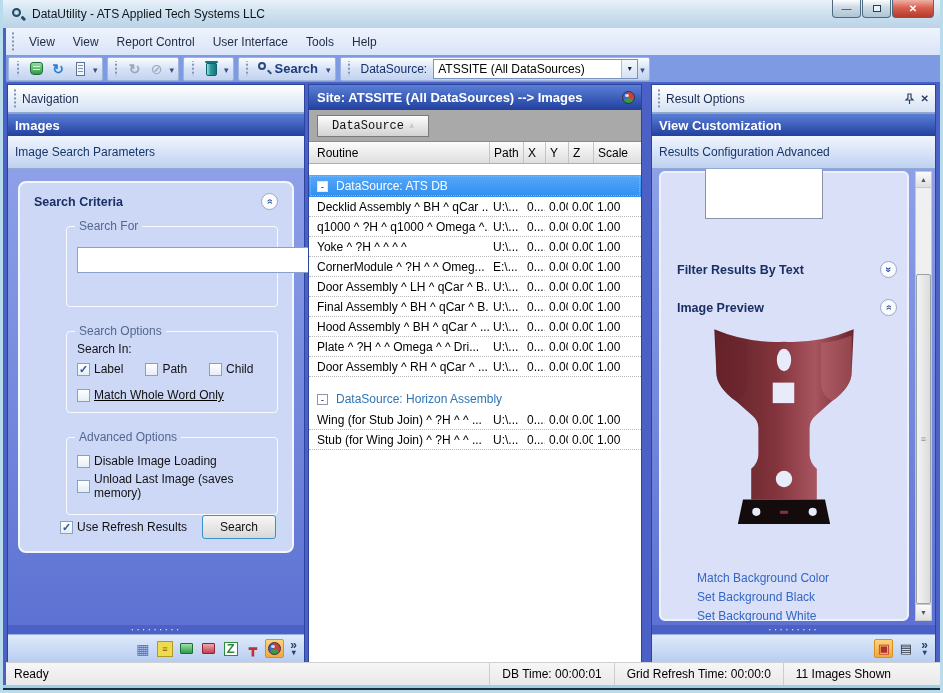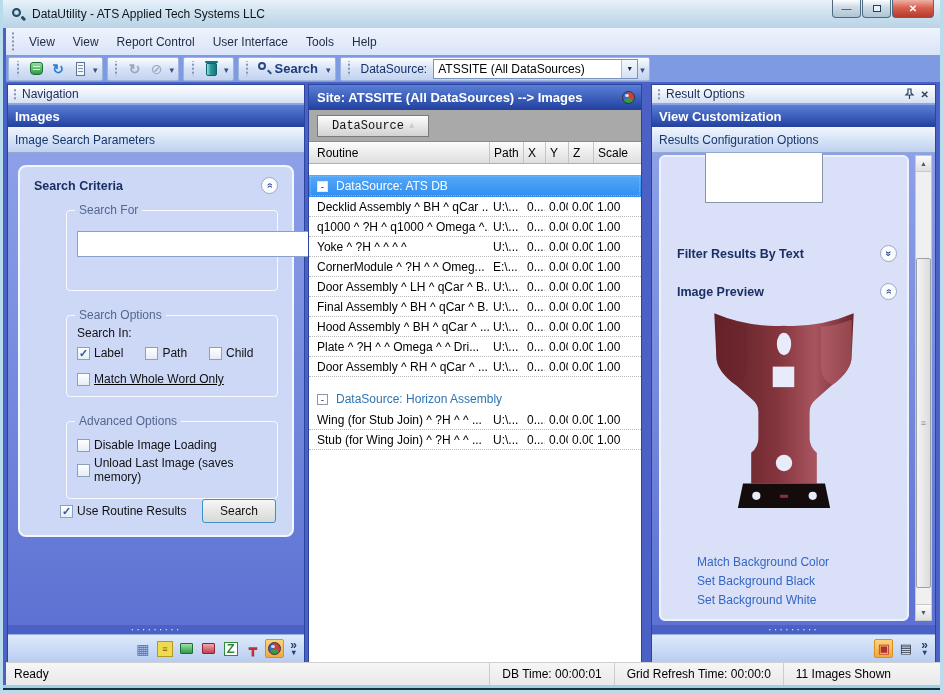--- a/index.html
+++ b/index.html
@@ -52,24 +52,24 @@
   .combo-text { flex:1; padding-left:4px; color:#000; white-space:nowrap; overflow:hidden; }
   .combo-btn { width:16px; height:100%; border-left:1px solid #aabcd8; background:linear-gradient(#f4f8fd,#d4e2f4); display:flex; align-items:center; justify-content:center; font-size:8px; color:#223; }
 
   
   .main { position:absolute; left:3px; top:82px; width:937px; height:583px; background:#4c61c5; }
   .panel { position:absolute; display:flex; flex-direction:column; border:1px solid #2a44a0; }
   .panel-left  { left:1px;  top:2px; width:298px; height:579px; }
   .panel-mid   { left:302px; top:2px; width:334px; height:579px; background:#fff; }
   .panel-right { left:645px; top:2px; width:285px; height:579px; }
 
-  .caption { height:19px; background:linear-gradient(#ffffff,#d4e1f3); display:flex; align-items:center; color:#1c2b55; border-bottom:1px solid #92a8cc; }
+  .caption { height:28px; background:linear-gradient(#ffffff,#d4e1f3); display:flex; align-items:center; color:#1c2b55; border-bottom:1px solid #92a8cc; }
   .blue-header { height:23px; background:linear-gradient(#5b7fd6,#2c4dab 80%,#24409c); color:#fff; font-weight:bold; font-size:13px;
     display:flex; align-items:center; padding-left:7px; border-top:1px solid #8aa2e2;text-align:right; }
-  .strip { height:26px; background:linear-gradient(#f1f6fe,#bed1f0); color:#16366e; display:flex; align-items:center; padding-left:7px; border-bottom:1px solid #93a9d2; }
+  .strip { height:33px; background:linear-gradient(#f1f6fe,#bed1f0); color:#16366e; display:flex; align-items:center; padding-left:7px; border-bottom:1px solid #93a9d2; }
   .pin-x { margin-left:auto; display:flex; align-items:center; gap:6px; padding-right:6px; color:#2c3e60; }
   .pin-x .x { font-size:10px; font-weight:bold; }
 
   .splitter { height:9px; display:flex; align-items:center; justify-content:center; color:#e6ebf8; font-size:11px; letter-spacing:2px; line-height:5px; }
   .dock-toolbar { height:28px; background:linear-gradient(#dfeafb,#b7cdf0); border-top:1px solid #98aedd;
     display:flex; align-items:center; justify-content:flex-end; padding-right:4px; gap:3px; }
   .tile { width:19px; height:19px; display:flex; align-items:center; justify-content:center; border-radius:2px; }
   .tile.hl { background:linear-gradient(#fcd37e,#f2a73d); border:1px solid #d89020; }
   .globe { width:13px; height:13px; border-radius:50%; border:1px solid #333;
     background:conic-gradient(#c94040 0 33%, #3a9a45 0 66%, #3a66c8 0 100%); position:relative; }
@@ -302,21 +302,21 @@
               <span class="checkbox"></span>
               <span class="cb-label">Unload Last Image (saves memory)</span>
             </div>
           </div>
 
           <div class="bottom-row">
             <span class="cb-row">
               <span class="checkbox checked">
                   <span class="mark">✓</span>
                 </span>
-              <span class="cb-label">Use Routine Results</span>
+              <span class="cb-label">Use Refresh Results</span>
             </span>
             <button class="search-btn">Search</button>
           </div>
         </div>
       </div>
 
       <div class="splitter">·········</div>
       <div class="dock-toolbar">
         <span class="tile">
             <span class="glyph-blue">▦</span>
@@ -470,21 +470,21 @@
         <span class="grip"></span>
         <span>Result Options</span>
         <span class="pin-x">
           <svg width="11" height="12" viewBox="0 0 11 12">
               <path d="M4,1 h3 v4 l2,2 h-7 l2,-2 z M5.5,7 v4" stroke="#2c3e60" stroke-width="1.2" fill="none"></path>
             </svg>
           <span class="x">✕</span>
         </span>
       </div>
       <div class="blue-header">View Customization</div>
-      <div class="strip">Results Configuration Options</div>
+      <div class="strip">Results Configuration Advanced</div>
 
       <div class="res-content">
         <div class="res-box">
           <div class="swatch-box"></div>
 
           <div class="section-row sec-preview">
             <span class="section-title">Image Preview</span>
             <span class="circle-btn">
                 <span class="chev-up">»</span>
               </span>

